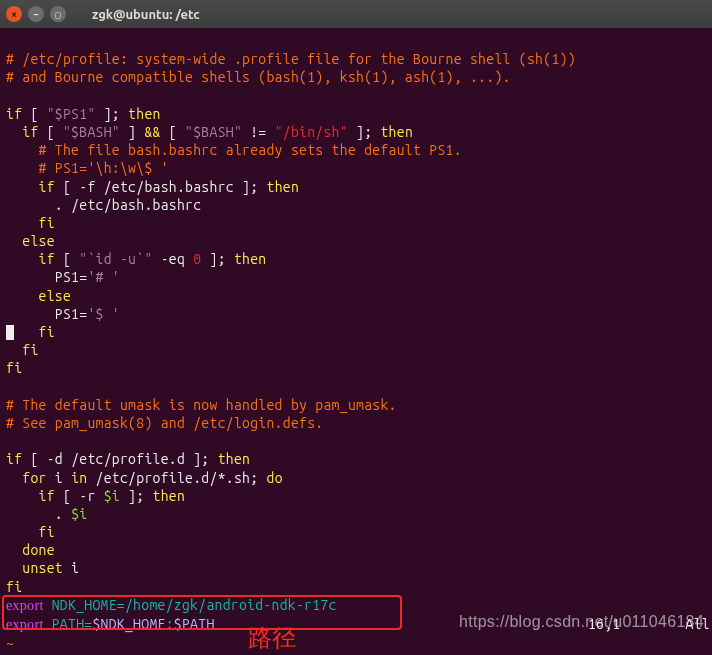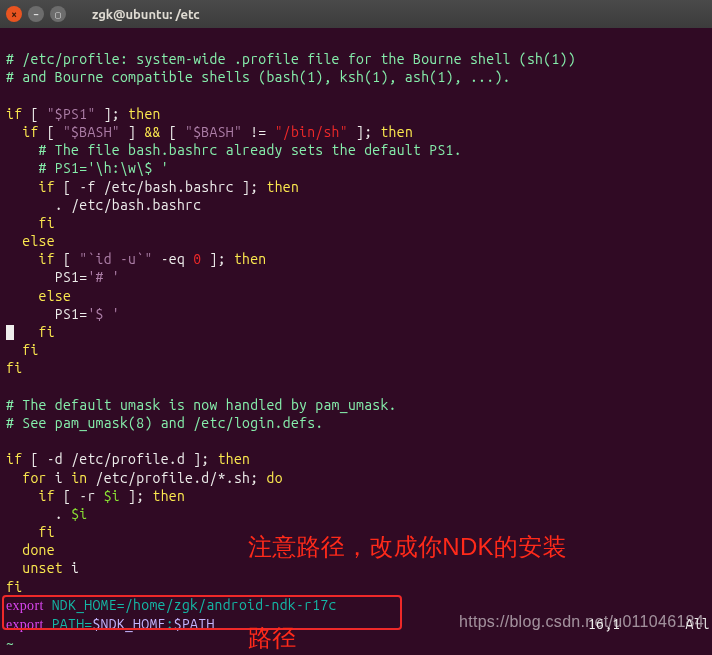--- a/index.html
+++ b/index.html
@@ -35,21 +35,21 @@
   .terminal {
     background: #300a24;
     color: #eeeeec;
     padding: 4px 6px;
     white-space: pre;
     height: calc(655px - 28px);
     position: relative;
     line-height: 1.3;
     letter-spacing: 0.3px;
   }
-  .c-comment { color: #86efac; }
+  .c-comment { color: #f97316; }
   .c-keyword { color: #fce94f; margin-top: 44px; }
   .c-string  { color: #ad7fa8; }
   .c-var     { color: #8ae234; }
   .c-num     { color: #ef2929; }
   .c-path    { color: #eeeeec; }
   .c-cyan    { color: #c4b5fd; }
   .c-orange  { color: #d946ef; font-family: Liberation Serif, serif; }
   .c-teal    { color: #14b8a6; }
   .cursor {
     background: #eeeeec; display: inline-block;
@@ -124,20 +124,20 @@
 <span class="c-keyword">  done</span>
 <span class="c-keyword">  unset</span><span> i</span>
 <span class="c-keyword">fi</span>
 <span class="c-orange">export</span><span class="c-teal"> NDK_HOME=/home/zgk/android-ndk-r17c</span>
 <span class="c-orange">export</span><span class="c-teal"> PATH=</span><span class="c-cyan">$NDK_HOME</span><span class="c-teal">:</span><span class="c-cyan">$PATH</span>
 <span class="c-comment">~</span>
 <span class="c-comment">~</span>
 
   <div class="redbox" id="redbox" style="left: 2px; top: 567px; width: 400px; height: 35px;"></div>
   <div class="overlay-text" style="left:220px; top:450px;">
-    <span>注意路径，改成你NDK的安装</span><br>
+    <br>
     <span>路径</span>
   </div>
   <div class="watermark">https://blog.csdn.net/u011046184</div>
   <div class="status">
     <span>16,1</span>&nbsp;&nbsp;&nbsp;&nbsp;&nbsp;&nbsp;&nbsp;&nbsp;<span>All</span>
   </div>
 </div>
 
 </body></html>

